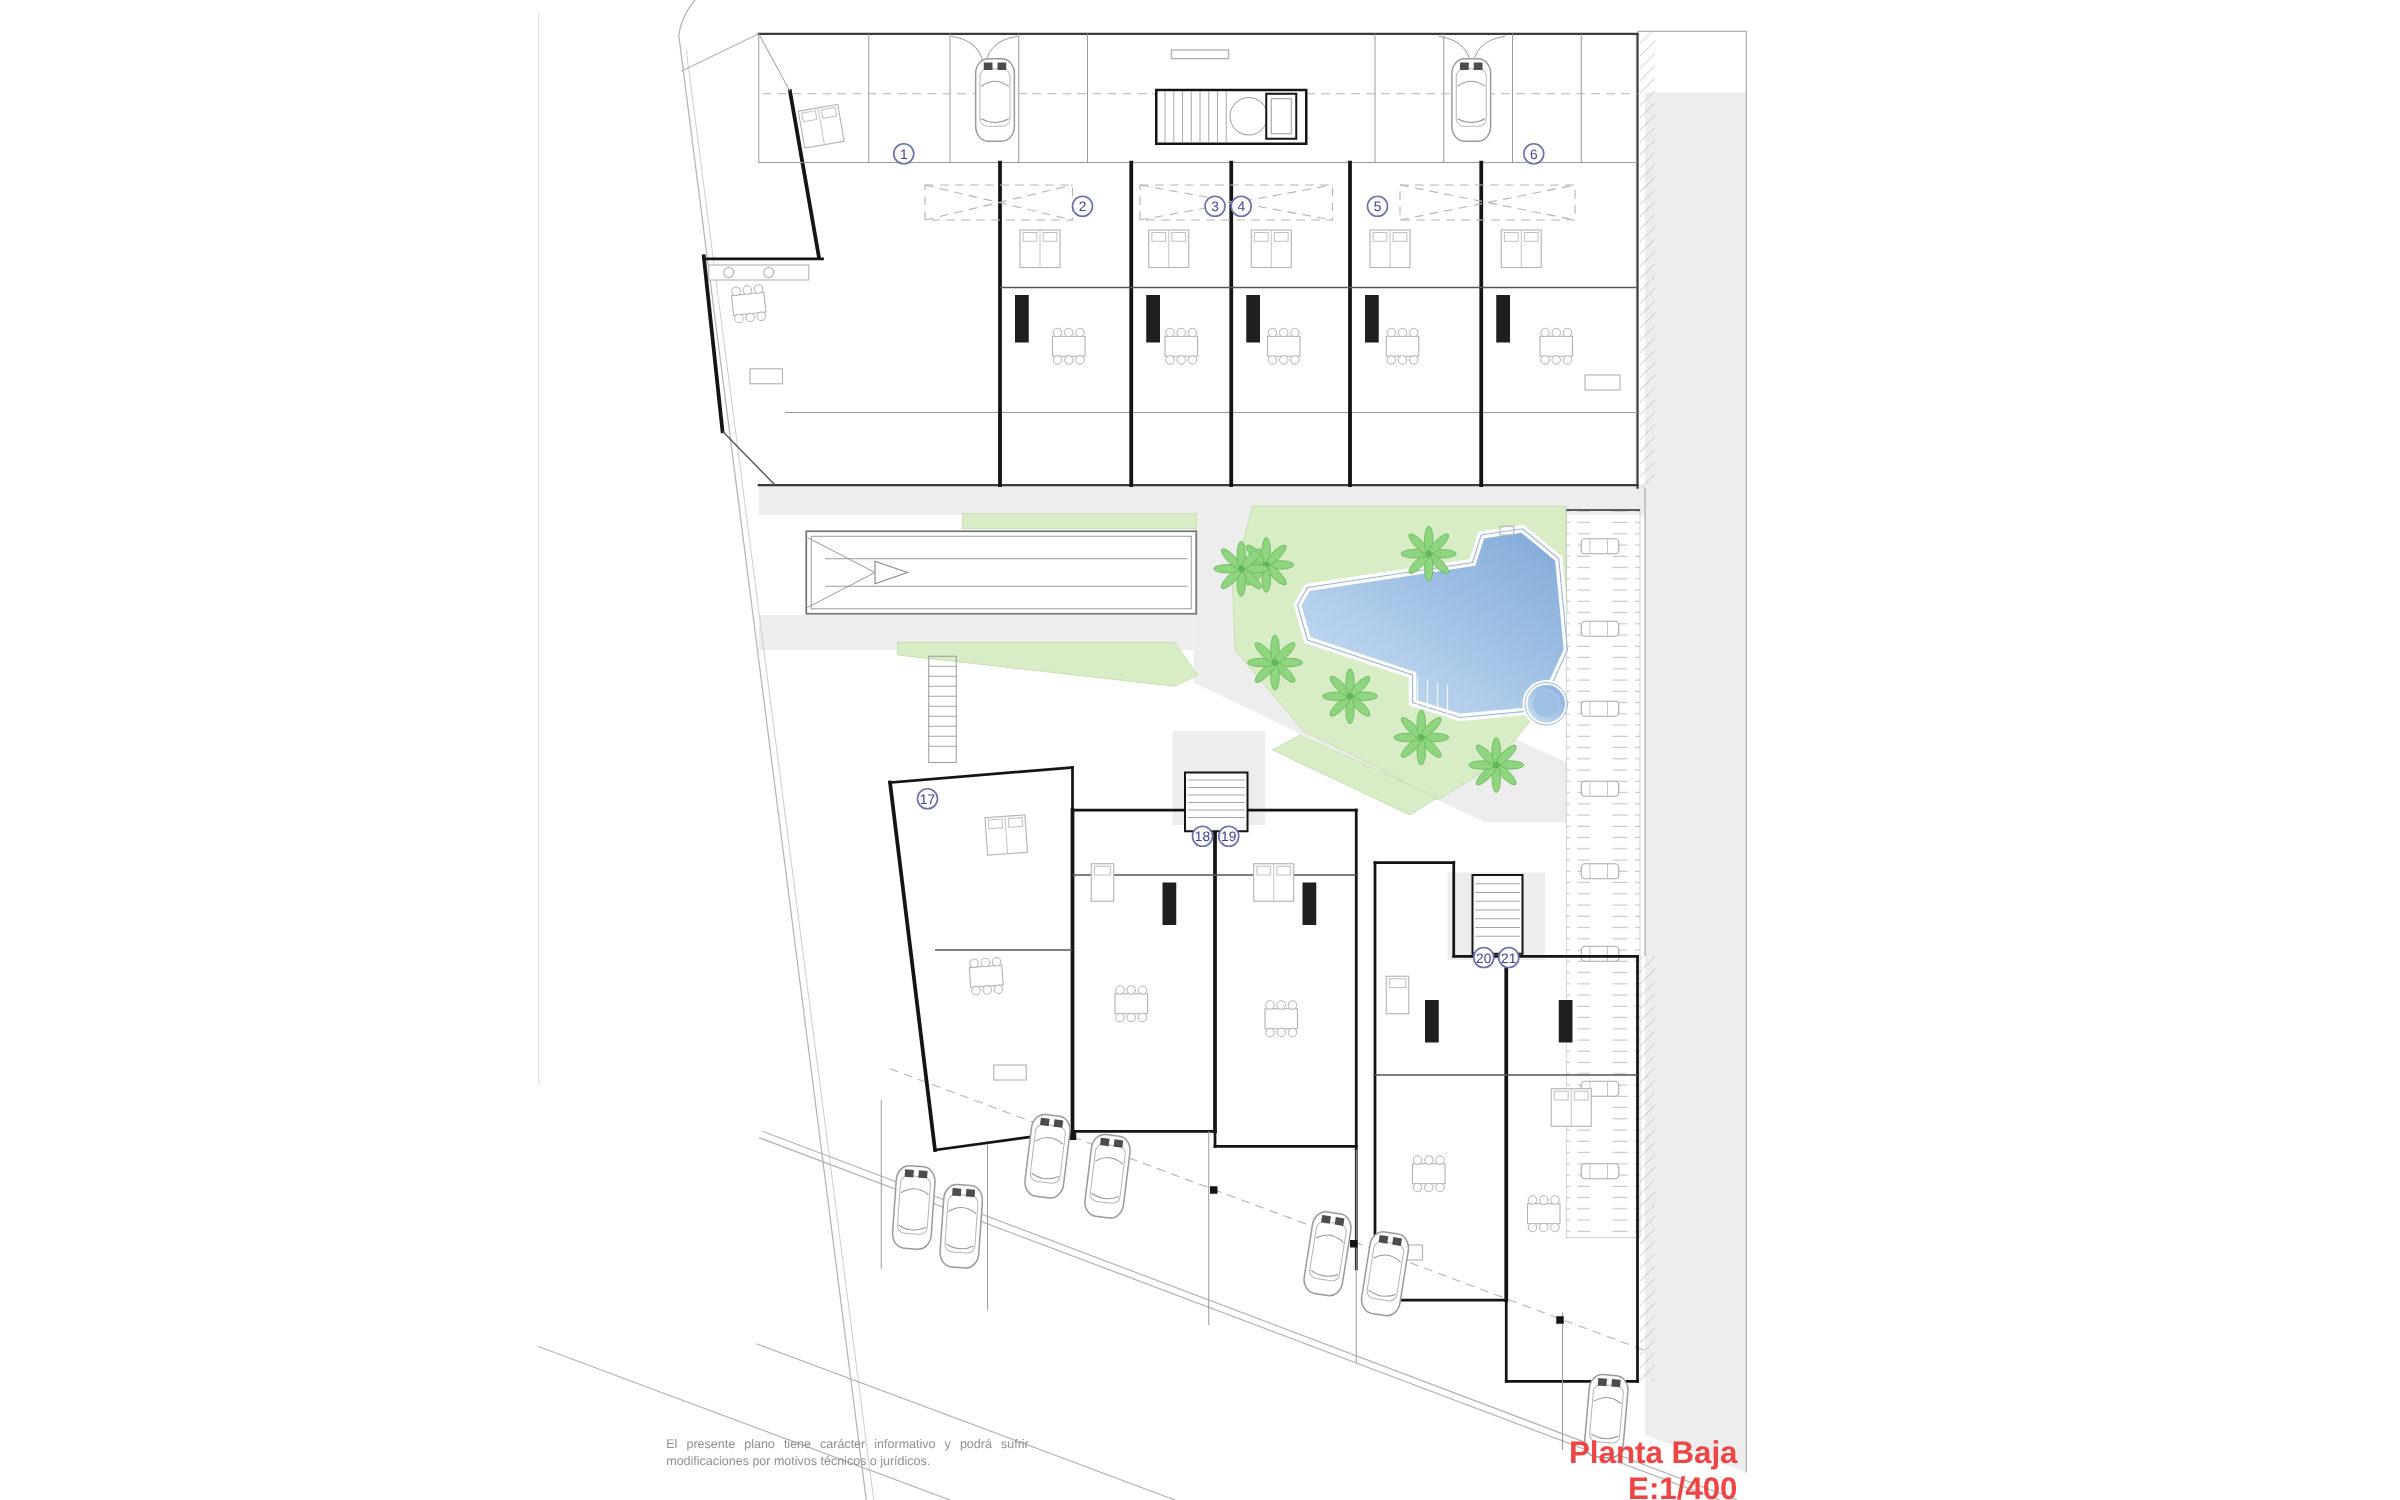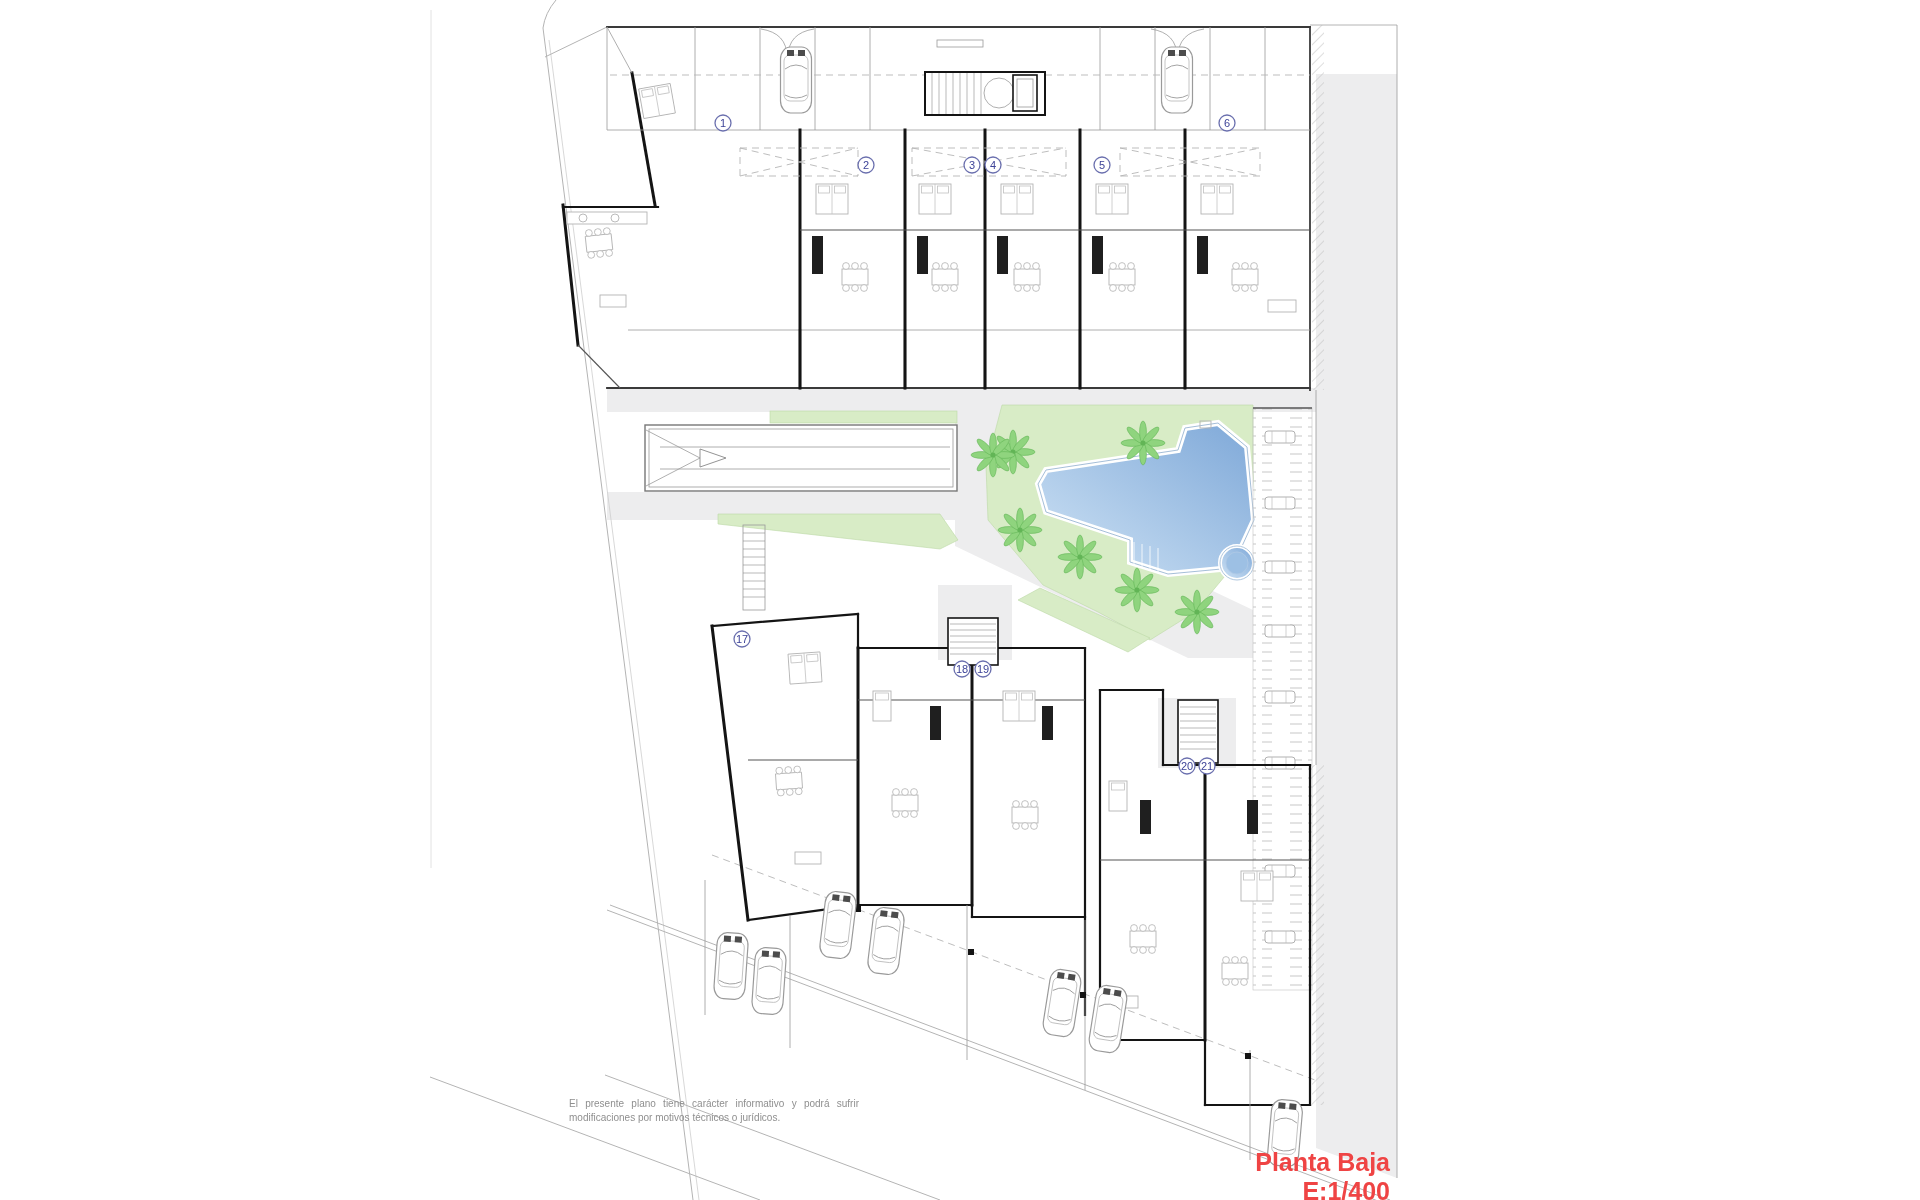--- a/index.html
+++ b/index.html
@@ -16,22 +16,22 @@
   .fnl{stroke:#b3b3b3;stroke-width:.9;fill:none}
   .dsh{stroke:#b5b5b5;stroke-width:.9;fill:none;stroke-dasharray:7 5}
   .bnd{stroke:#b4b4b4;stroke-width:1;fill:none}
   .gray{fill:#ededee;stroke:none}
   .green{fill:#d8ecc6;stroke:#bcd9a6;stroke-width:.6}
   .dark{fill:#1f1f1f;stroke:none}
   .mk-c{fill:#fff;stroke:#6a6fae;stroke-width:1.3}
   .mk{font-size:11px;fill:#3d4398;text-anchor:middle;font-family:"Liberation Sans",sans-serif}
   .tread{stroke:#8a8a8a;stroke-width:.6}
   
-  .disclaimer{position:absolute;left:533px;top:1097px;width:290px;font-size:10px;
-    line-height:1.42;color:#8f8f8f;text-align:justify;margin-left:36px;}
+  .disclaimer{position:absolute;left:533px;top:1149px;width:290px;font-size:10px;
+    line-height:1.42;color:#8f8f8f;text-align:justify;}
   .plan-title{position:absolute;right:530px;top:1128px;text-align:right;color:#ef4444;
     font-weight:bold;font-size:25px;line-height:1.15;margin-top:20px;}
 </style>
 </head>
 <body>
 
 <div class="stage">
 <svg width="1920" height="1200" viewBox="0 0 1920 1200">
   <defs>
     <linearGradient id="poolGrad" x1="0" y1="1" x2="1" y2="0">

